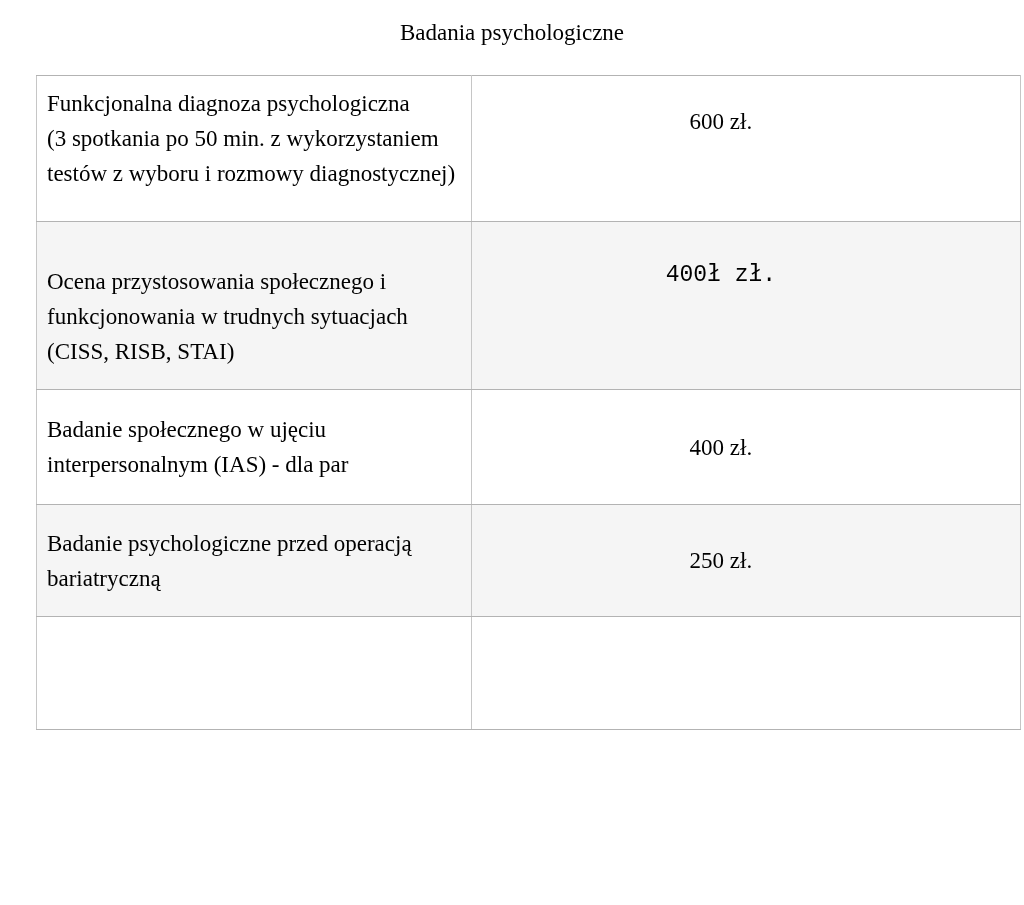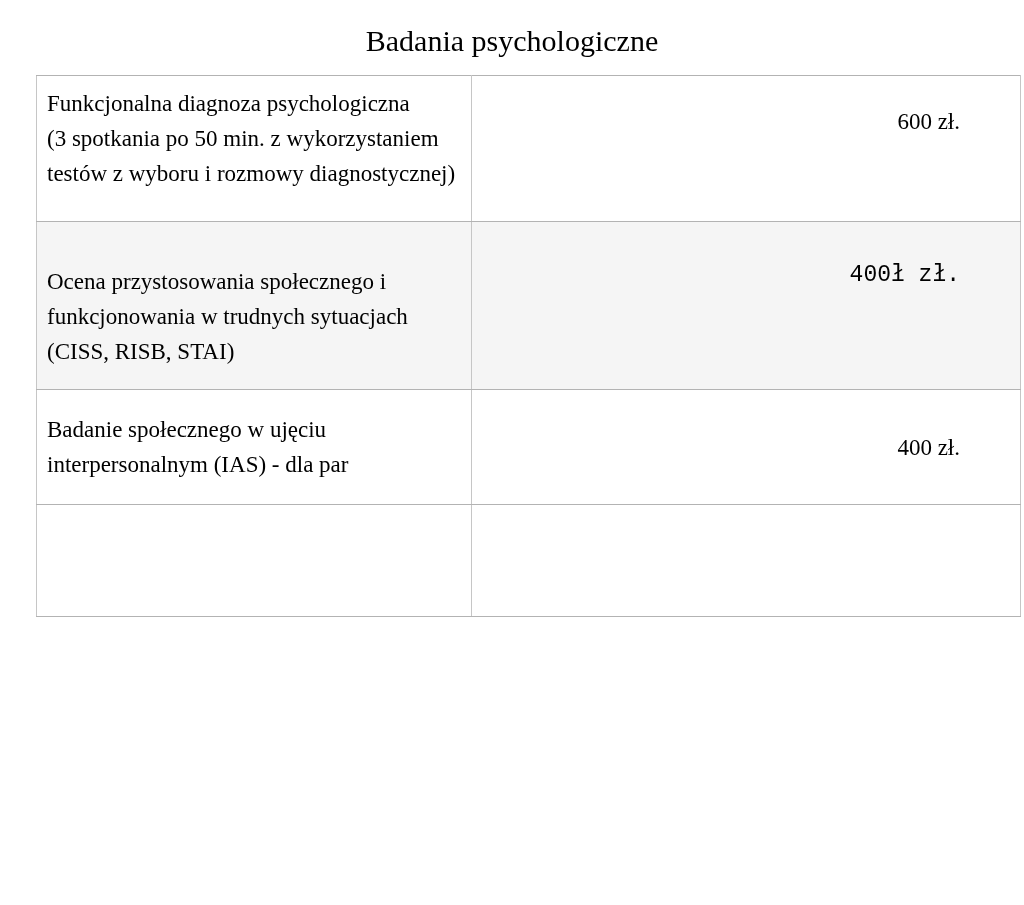--- a/index.html
+++ b/index.html
@@ -17,24 +17,24 @@
     height: 905px;
     position: relative;
   }
   .header {
     height: 75px;
     box-sizing: border-box;
     padding-top: 14px;
     text-align: center;
   }
   .page-title {
-    font-size: 30px;
+    font-size: 23px;
     line-height: 30px;
     font-weight: normal;
-    margin: 12px;
+    margin: 4px;
   }
   table.price-table {
     border-collapse: collapse;
     table-layout: fixed;
     margin-left: 36px;
     width: 985px;
     font-size: 23px;
     line-height: 35px;
   }
   table.price-table td {
@@ -47,21 +47,21 @@
   }
   td.service-cell {
     width: 399px;
     padding: 6px 14px 6px 10px;
     text-align: left;
     white-space: pre-line;
   }
   td.price-cell {
     width: 504px;
     padding: 6px 60px 6px 10px;
-    text-align: right;
+    text-align: center;
     white-space: pre-line;
   }
   
   tr.row-even td { background: #f5f5f5; }
   tr.row-odd td { background: #ffffff; }
   
   tr:nth-child(1) td { height: 146px; }
   tr:nth-child(2) td { height: 168px; }
   tr:nth-child(3) td { height: 115px; }
   tr:nth-child(4) td { height: 112px; }
@@ -103,20 +103,25 @@
       </tr>
 
       <tr class="row-odd">
         <td class="service-cell">Badanie społecznego w ujęciu
 interpersonalnym (IAS) - dla par</td>
         <td class="price-cell">400 zł.</td>
       </tr>
 
 
 
+      <tr class="row-even">
+        <td class="service-cell">Badanie psychologiczne przed operacją
+bariatryczną</td>
+        <td class="price-cell">250 zł.</td>
+      </tr>
 
       <tr class="row-odd">
         <td class="service-cell"></td>
         <td class="price-cell"></td>
       </tr>
 
     </tbody>
   </table>
 
 </div>

